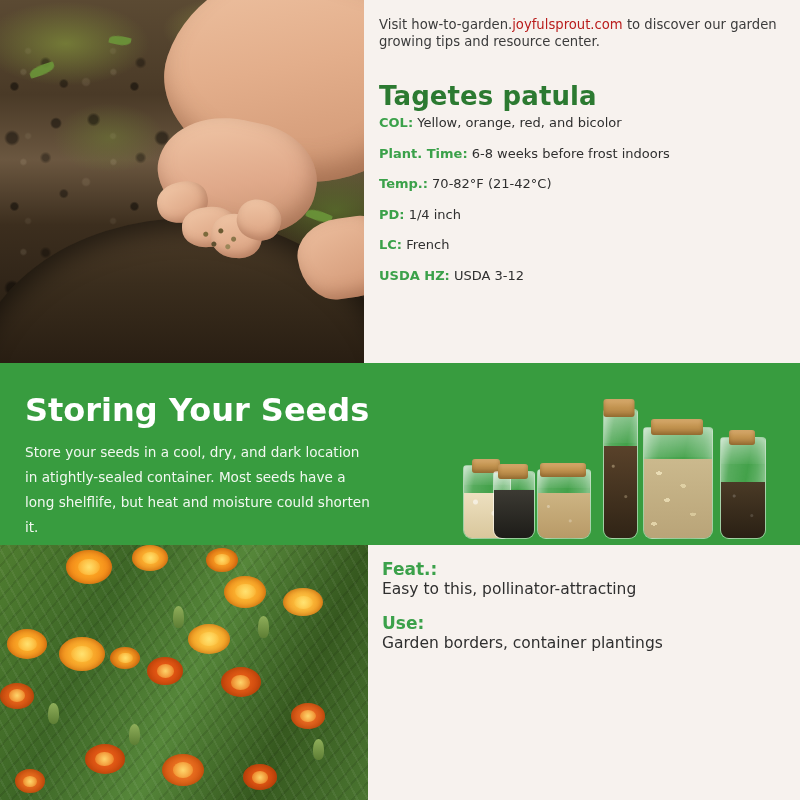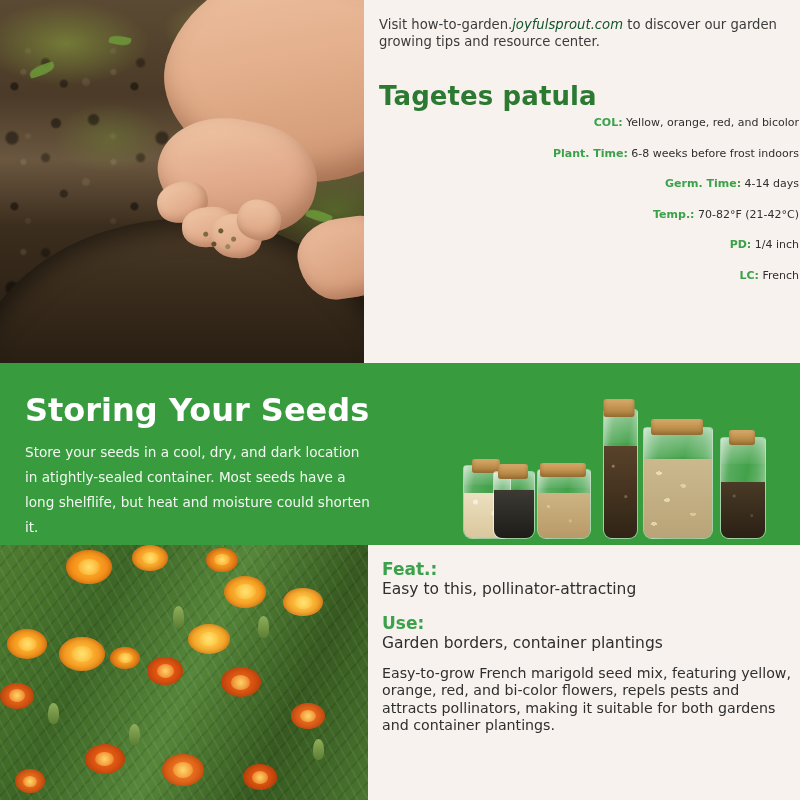--- a/index.html
+++ b/index.html
@@ -67,25 +67,25 @@
       radial-gradient(circle at 48% 30%, #6b5a32 2px, rgba(0,0,0,0) 3px),
       radial-gradient(circle at 70% 55%, #8a764a 2px, rgba(0,0,0,0) 3px),
       radial-gradient(circle at 36% 70%, #5f5030 2px, rgba(0,0,0,0) 3px),
       radial-gradient(circle at 60% 78%, #9b8659 2px, rgba(0,0,0,0) 3px);}
   .sprout{position:absolute;background:#6d9a3a;border-radius:60% 10% 60% 10%;opacity:.85;filter:blur(.5px);}
 
   
   #spec-panel{position:absolute;left:366px;top:0;width:434px;height:363px;background:#f7f2ee;}
   .visit{position:absolute;left:13px;top:16px;width:410px;
     font-size:13.2px;line-height:17px;color:#3b3b3b;}
-  .visit .brand{color:#14532d;font-style:italic;}
+  .visit .brand{color:#b91c1c;}
   .species{position:absolute;left:13px;top:81px;
     font-size:26px;font-weight:bold;color:#2c7a31;letter-spacing:.1px;}
   .spec-list{position:absolute;left:13px;top:112px;width:420px;}
-  .spec-row{display:block;margin-bottom:9.5px;font-size:11px;line-height:21px;white-space:nowrap;text-align:right;}
+  .spec-row{display:block;margin-bottom:9.5px;font-size:13px;line-height:21px;white-space:nowrap;}
   .spec-label{color:#3ba14a;font-weight:bold;}
   .spec-value{color:#2f2f2f;}
 
   
   #storing-band{position:absolute;left:0;top:363px;width:800px;height:182px;background:#389c3f;}
   .band-title{position:absolute;left:25px;top:28px;font-size:32px;font-weight:bold;color:#ffffff;}
   .band-text{position:absolute;left:25px;top:77px;width:345px;
     font-size:13.6px;line-height:25px;color:#f2f8f1;}
 
   
@@ -183,34 +183,34 @@
     <div class="spec-list">
       <div class="spec-row">
         <span class="spec-label">COL:</span>
         <span class="spec-value">Yellow, orange, red, and bicolor</span>
       </div>
       <div class="spec-row">
         <span class="spec-label">Plant. Time:</span>
         <span class="spec-value">6-8 weeks before frost indoors</span>
       </div>
       <div class="spec-row">
-        <span class="spec-label">Germ. Time:</span>
-        <span class="spec-value">4-14 days</span>
-      </div>
-      <div class="spec-row">
         <span class="spec-label">Temp.:</span>
         <span class="spec-value">70-82°F (21-42°C)</span>
       </div>
       <div class="spec-row">
         <span class="spec-label">PD:</span>
         <span class="spec-value">1/4 inch</span>
       </div>
       <div class="spec-row">
         <span class="spec-label">LC:</span>
         <span class="spec-value">French</span>
+      </div>
+      <div class="spec-row">
+        <span class="spec-label">USDA HZ:</span>
+        <span class="spec-value">USDA 3-12</span>
       </div>
     </div>
   </div>
 
   <div id="storing-band">
     <div class="band-title">Storing Your Seeds</div>
     <div class="band-text">Store your seeds in a cool, dry, and dark location in atightly-sealed container. Most seeds have a long shelflife, but heat and moisture could shorten it.</div>
 
     <div id="jars">
 
@@ -283,17 +283,16 @@
   <div id="features-panel">
     <div class="feat-block" style="top:14px;">
       <div class="feat-label">Feat.:</div>
       <div class="feat-value">Easy to this, pollinator-attracting</div>
     </div>
     <div class="feat-block" style="top:68px;">
       <div class="feat-label">Use:</div>
       <div class="feat-value">Garden borders, container plantings</div>
     </div>
     <div class="feat-block" style="top:120px;">
-      <div class="feat-para">Easy-to-grow French marigold seed mix, featuring yellow, orange, red, and bi-color flowers, repels pests and attracts pollinators, making it suitable for both gardens and container plantings.</div>
     </div>
   </div>
 
 </div>
 
 </body></html>

